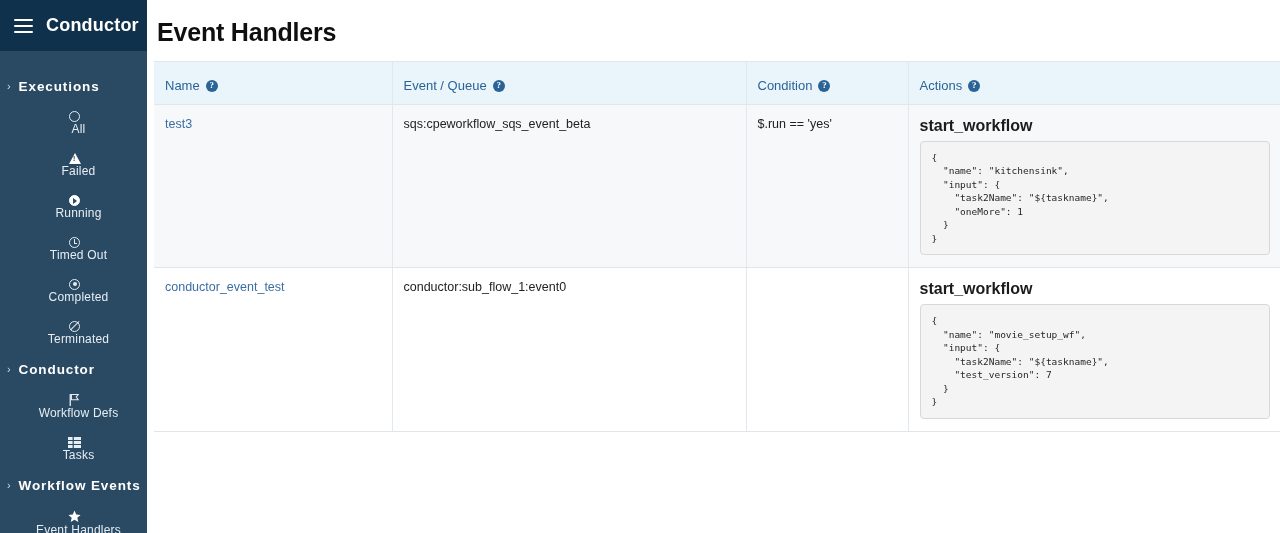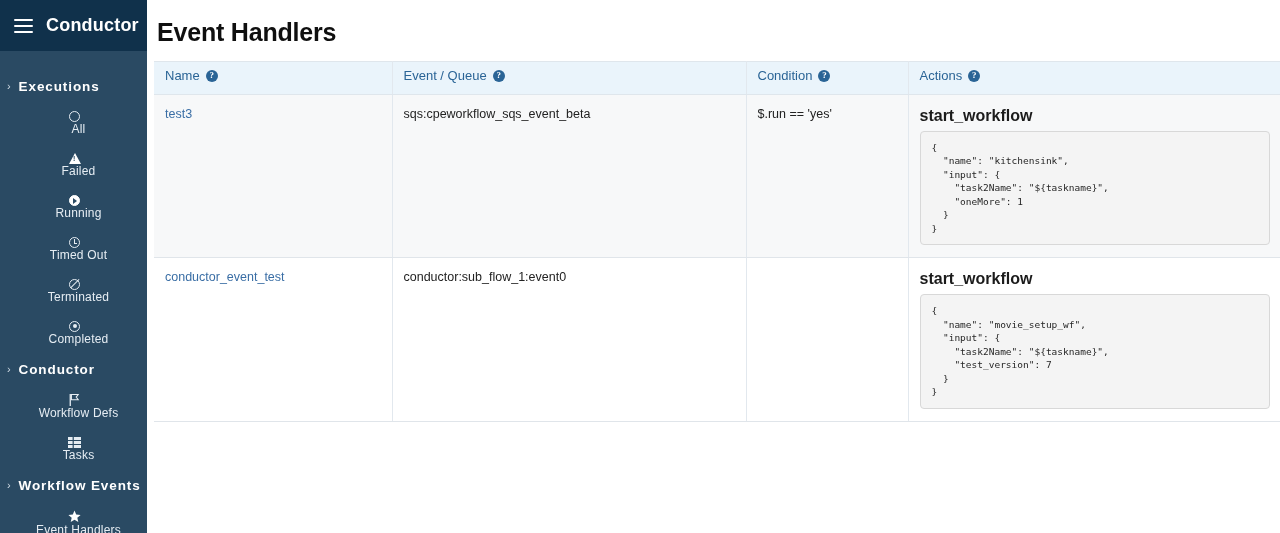--- a/index.html
+++ b/index.html
@@ -103,21 +103,21 @@
   .page-title { font-size: 25px; font-weight: bold; color: #0f0f0f; letter-spacing: -.2px; }
 
   .table-wrap { padding: 0 0 0 7px; }
   table.eh { border-collapse: collapse; width: 1126px; table-layout: fixed; }
   table.eh th {
     background: #eaf4fb;
     text-align: left;
     font-size: 13px;
     font-weight: normal;
     color: #2a6496;
-    padding: 6px 0 11px 11px;
+    padding: 16px 0 11px 11px;
     border-top: 1px solid #dfe6ec;
     border-bottom: 1px solid #dfe6ec;
     border-right: 1px solid #e2e8ee;
     vertical-align: middle;
     cursor: pointer;
   }
   table.eh th:last-child { border-right: none; }
   .hdr { display: inline-flex; align-items: center; gap: 6px; }
   .qmark {
     display:inline-flex; align-items:center; justify-content:center;
@@ -203,30 +203,30 @@
 
       <div class="nav-item">
         <span class="ico">
             <span class="clock"></span>
           </span>
         <span class="lbl">Timed Out</span>
       </div>
 
       <div class="nav-item">
         <span class="ico">
+            <span class="target"></span>
+          </span>
+        <span class="lbl">Completed</span>
+      </div>
+
+      <div class="nav-item">
+        <span class="ico">
             <span class="ban"></span>
           </span>
         <span class="lbl">Terminated</span>
-      </div>
-
-      <div class="nav-item">
-        <span class="ico">
-            <span class="target"></span>
-          </span>
-        <span class="lbl">Completed</span>
       </div>
 
       <div class="nav-section">
         <span class="chev">›</span>
         <span>Conductor</span>
       </div>
 
       <div class="nav-item">
         <span class="ico">
           <svg width="11" height="12" viewBox="0 0 11 12" aria-hidden="true">

